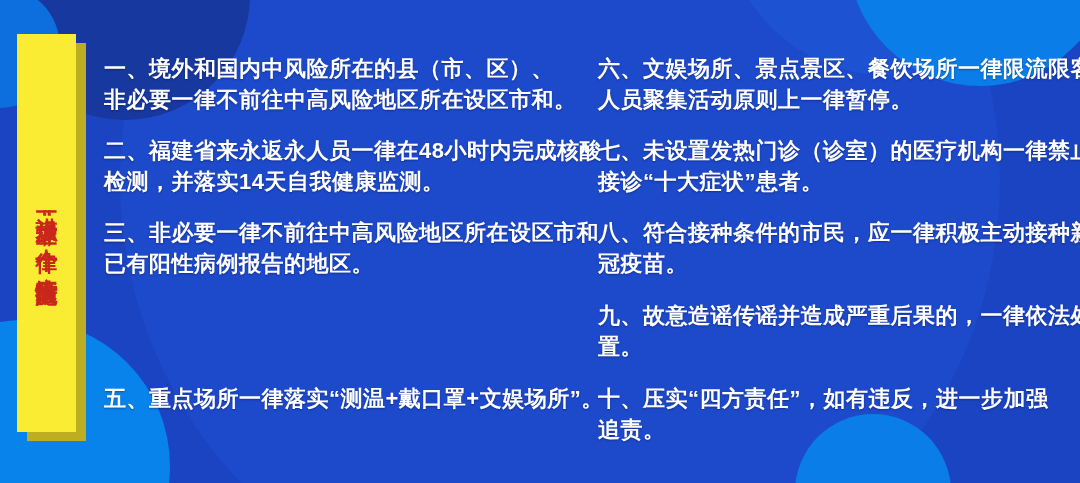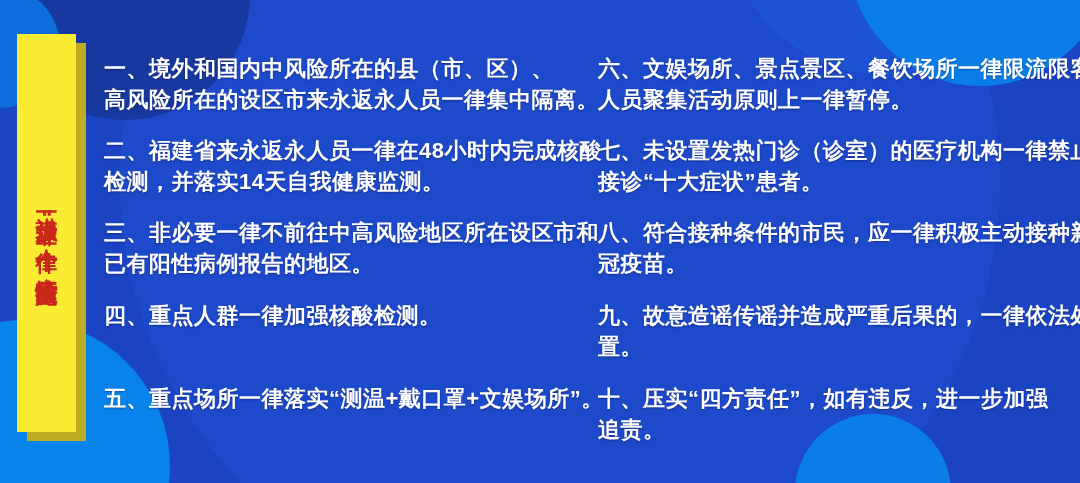--- a/index.html
+++ b/index.html
@@ -88,32 +88,29 @@
   <div class="circle c-bottom-mid"></div>
 
   <div class="banner-shadow"></div>
   <div class="banner">
     <div class="banner-text">进一步加强“十个一律”疫情防控措施</div>
   </div>
 
   <div class="col col-left" id="col-left">
       <div class="item" style="top: 53px;">
         <div class="line">一、境外和国内中风险所在的县（市、区）、</div>
-        <div class="line">高风险所在的设区市来永返永人员一律集中隔离。</div>
+        <div class="line">非必要一律不前往中高风险地区所在设区市和。</div>
       </div>
       <div class="item" style="top: 135px;">
         <div class="line">二、福建省来永返永人员一律在48小时内完成核酸</div>
         <div class="line">检测，并落实14天自我健康监测。</div>
       </div>
       <div class="item" style="top: 217px;">
         <div class="line">三、非必要一律不前往中高风险地区所在设区市和</div>
         <div class="line">已有阳性病例报告的地区。</div>
-      </div>
-      <div class="item" style="top: 300px;">
-        <div class="line">四、重点人群一律加强核酸检测。</div>
       </div>
       <div class="item" style="top: 383px;">
         <div class="line">五、重点场所一律落实“测温+戴口罩+文娱场所”。</div>
       </div>
     </div>
 
   <div class="col col-right" id="col-right">
       <div class="item" style="top: 53px;">
         <div class="line">六、文娱场所、景点景区、餐饮场所一律限流限客，</div>
         <div class="line">人员聚集活动原则上一律暂停。</div>

